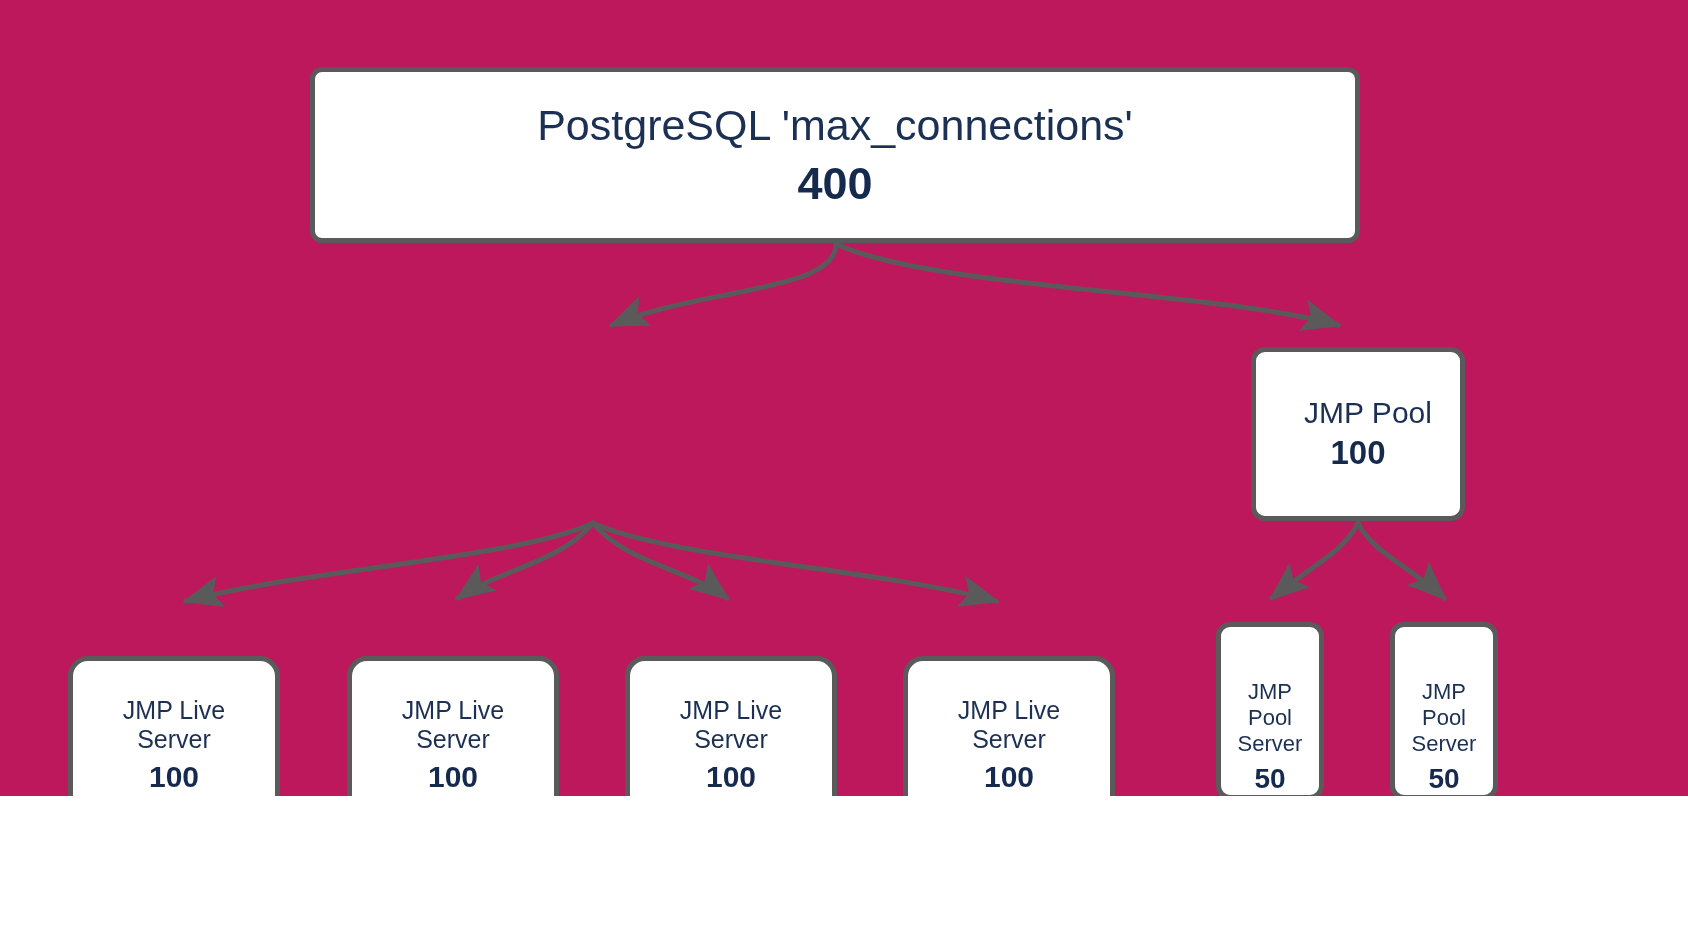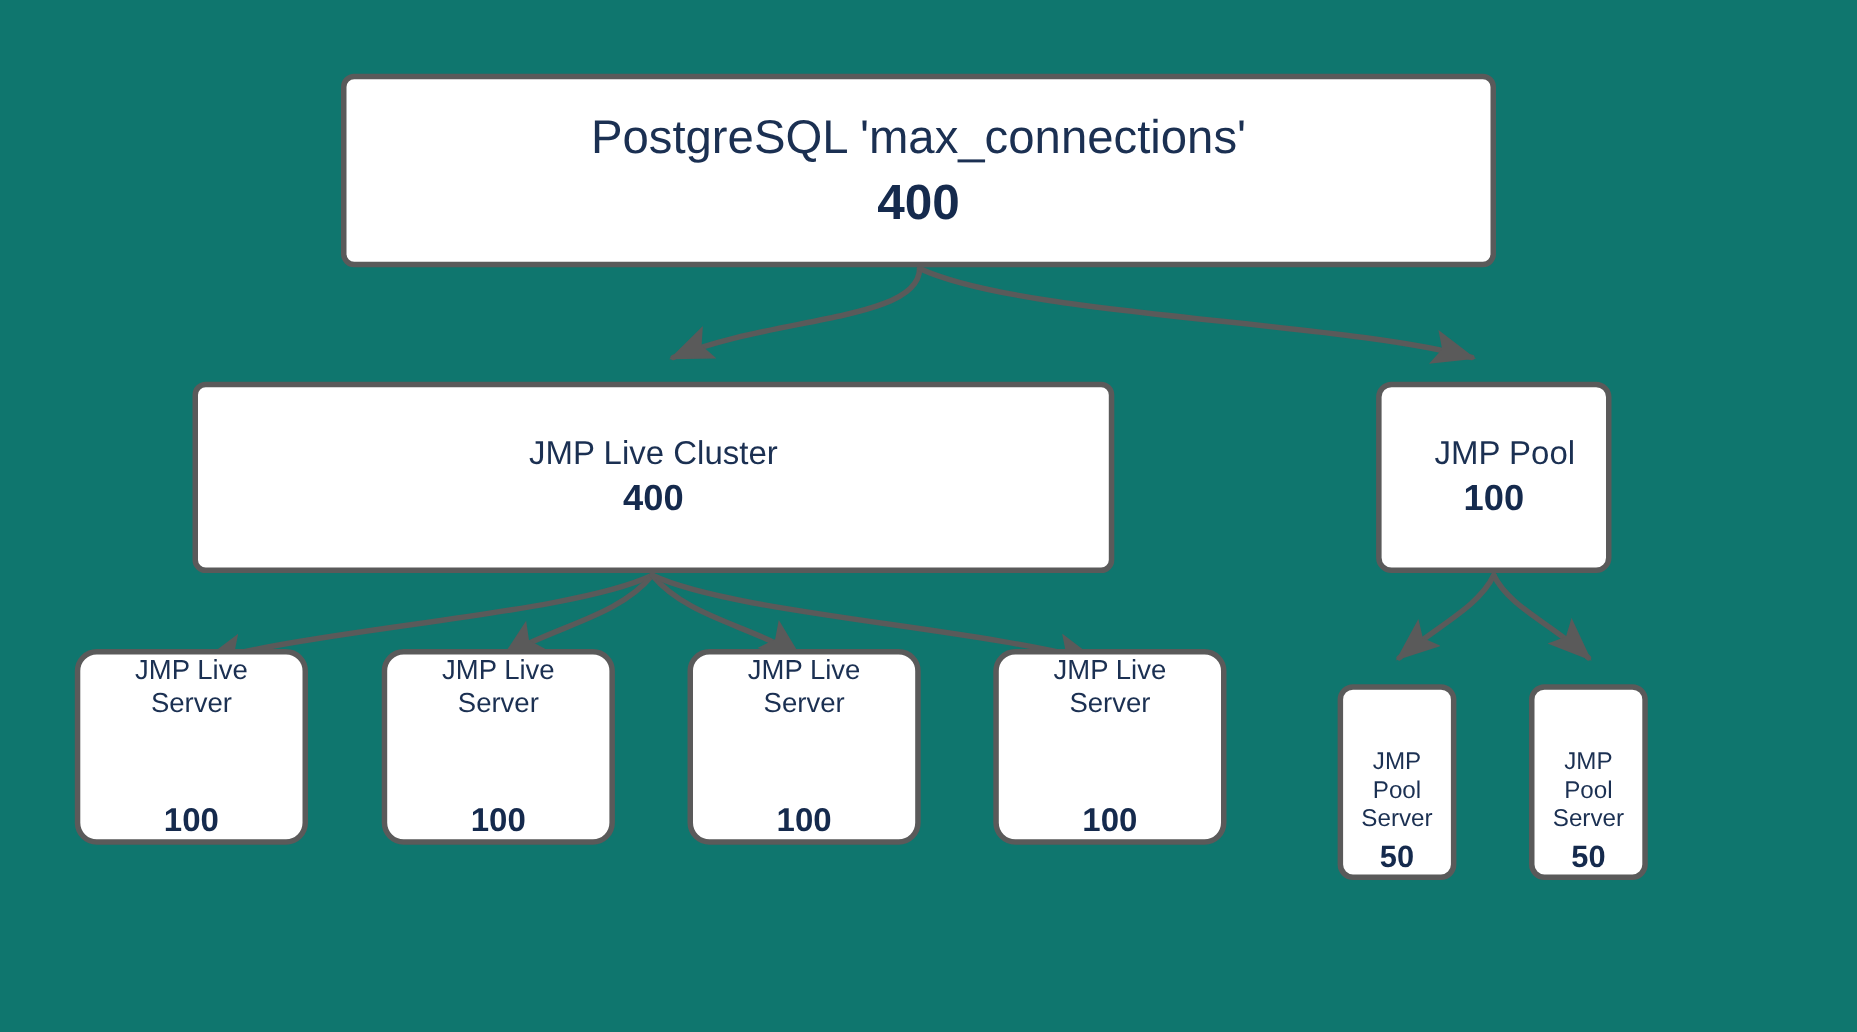--- a/index.html
+++ b/index.html
@@ -4,22 +4,22 @@
 <title>Connection Allocation Diagram</title>
 <style>
   html, body {
     margin: 0;
     padding: 0;
     background: #ffffff;
   }
   #stage {
     position: relative;
     width: 1688px;
-    height: 938px;
-    background: #0f766e;
+    height: 796px;
+    background: #be185d;
     font-family: "Liberation Sans", sans-serif;
     overflow: hidden;
   }
   #edge-layer {
     position: absolute;
     left: 0;
     top: 0;
     width: 1688px;
     height: 938px;
     pointer-events: none;
@@ -74,25 +74,24 @@
     top: 347px;
     width: 214px;
     height: 174px;
     border-radius: 14px;
   }
   #node-pool .title { font-size: 30px; margin-left: 20px; }
   #node-pool .value { font-size: 33px; margin-top: 4px; }
 
   
   .leaf-live {
-    top: 590px;
+    top: 656px;
     width: 212px;
     height: 178px;
     border-radius: 20px;
-    justify-content: space-between;
   }
   .leaf-live .title { font-size: 25px; }
   .leaf-live .value { font-size: 30px; margin-top: 4px; }
   #leaf-live-0 { left: 68px; }
   #leaf-live-1 { left: 347px; }
   #leaf-live-2 { left: 625px; }
   #leaf-live-3 { left: 903px; }
 
   
   .leaf-pool {
@@ -133,24 +132,20 @@
       <path d="M 1358,523 C 1344,552 1308,568 1272,598"></path>
       <path d="M 1358,523 C 1372,552 1412,568 1444,598"></path>
     </g>
   </svg>
 
   <div class="node" id="node-root">
     <span class="title">PostgreSQL 'max_connections'</span>
     <span class="value">400</span>
   </div>
 
-  <div class="node" id="node-live-cluster">
-    <span class="title">JMP Live Cluster</span>
-    <span class="value">400</span>
-  </div>
 
   <div class="node" id="node-pool">
     <span class="title">JMP Pool</span>
     <span class="value">100</span>
   </div>
 
   <div class="node leaf-live" id="leaf-live-0">
     <span class="title">JMP Live
 Server</span>
     <span class="value">100</span>

